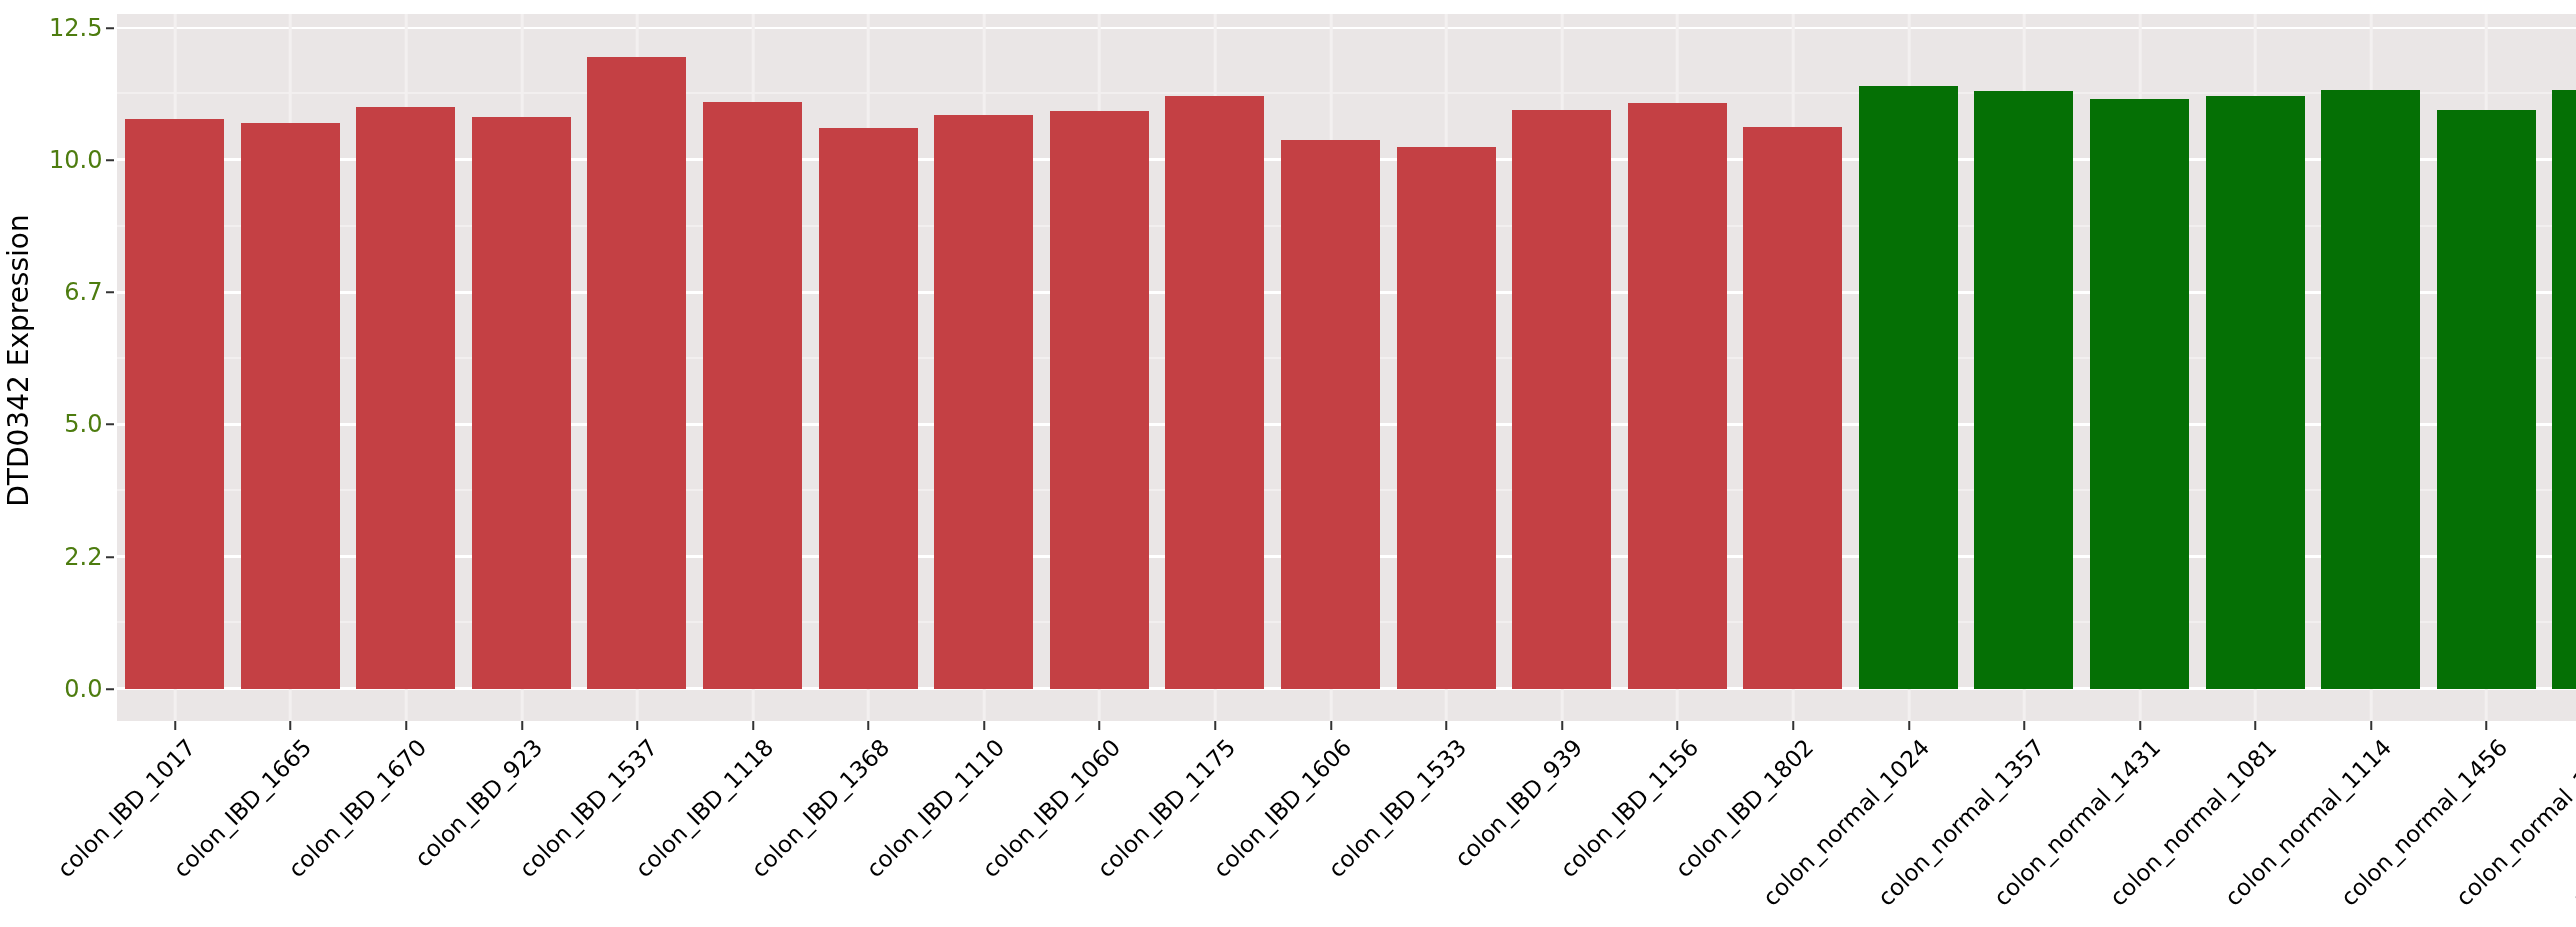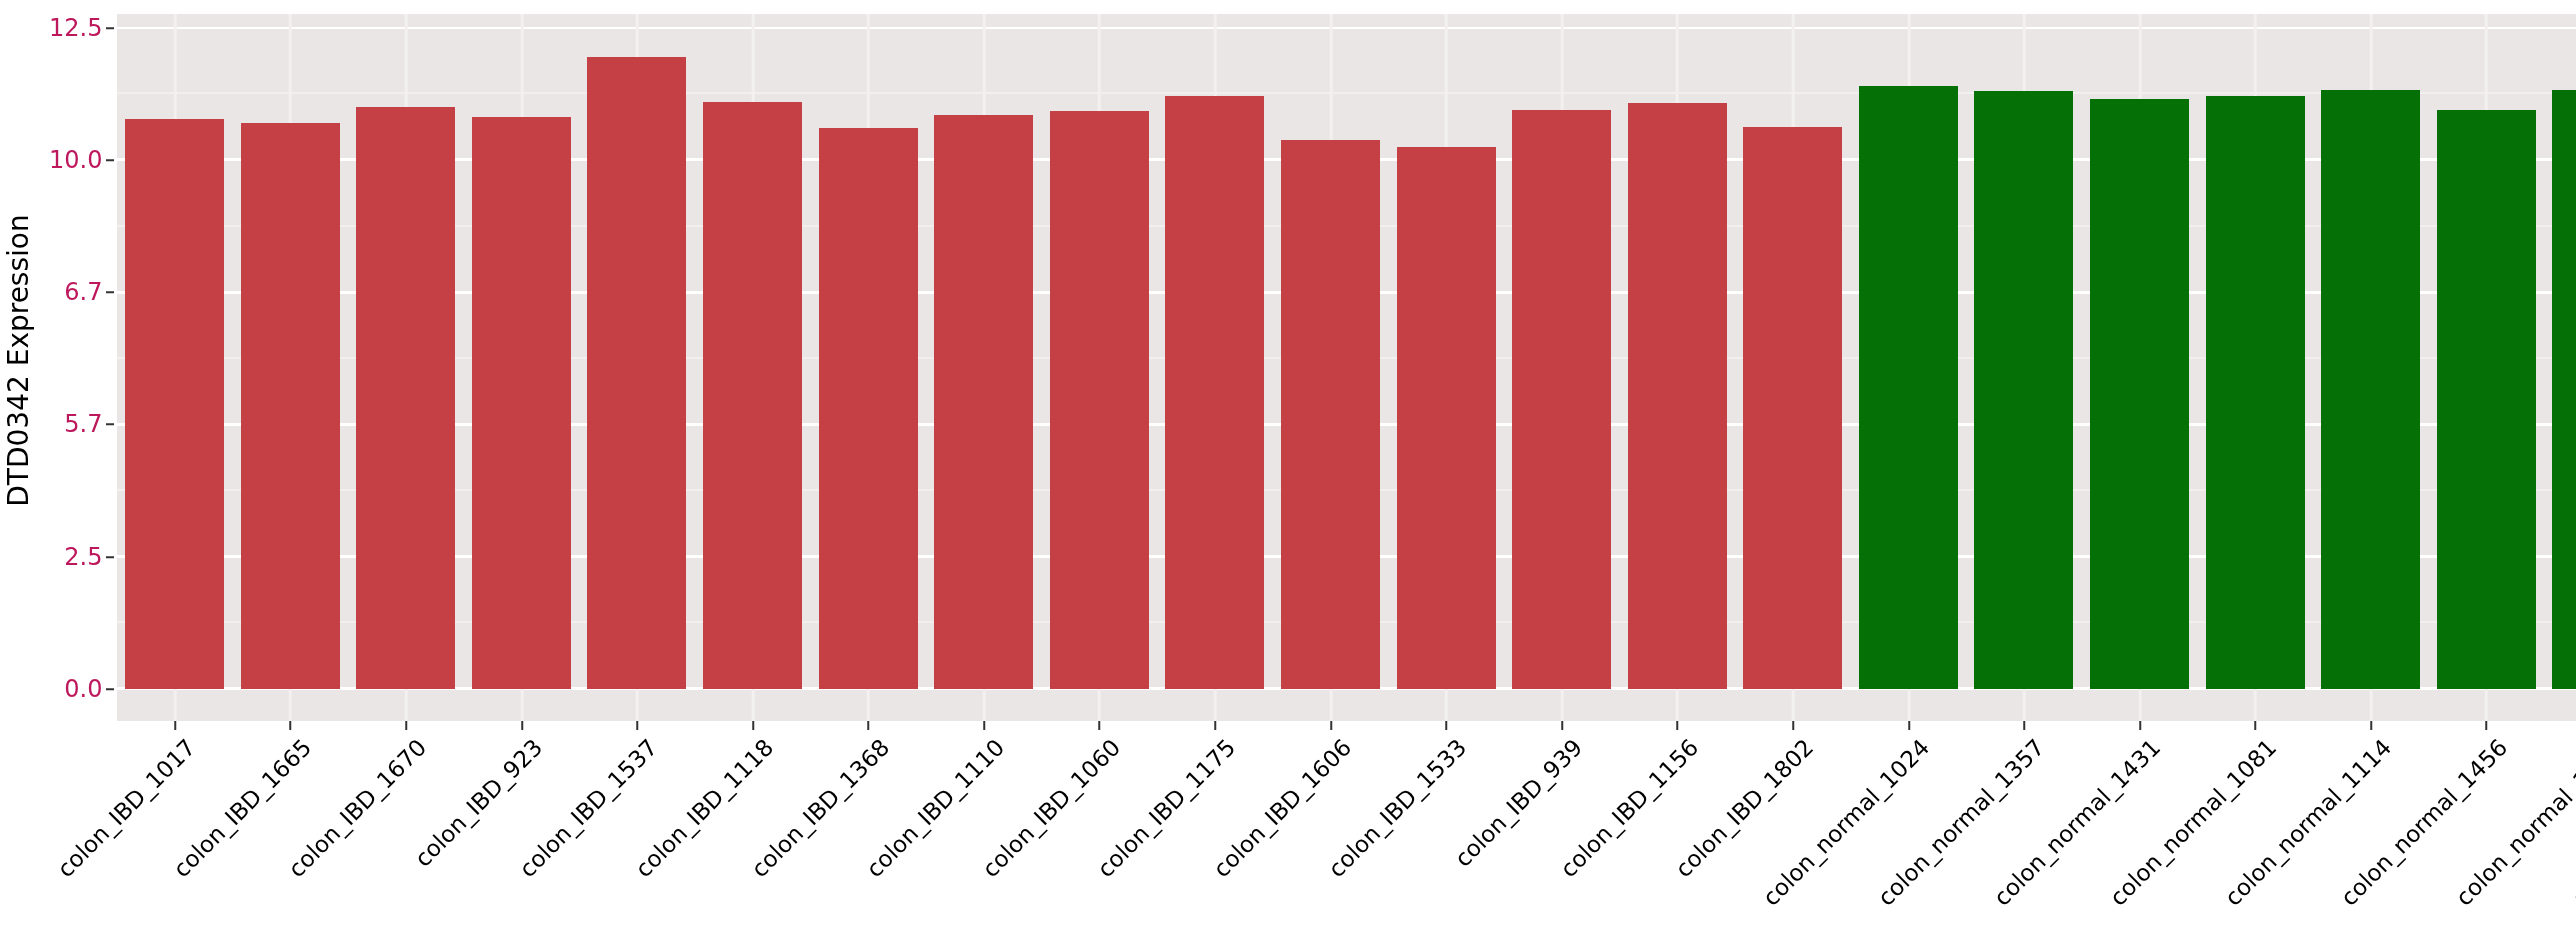--- a/index.html
+++ b/index.html
@@ -48,21 +48,21 @@
     left: 0px;
     top: 0px;
     width: 118px;
     height: 721px;
   }
   .ytick-label {
     position: absolute;
     right: 15.5px;
     transform: translateY(-50%);
     font-size: 24px;
-    color: #be185d;
+    color: #4d7c0f;
     text-align: right;
     white-space: nowrap;
     font-family: "DejaVu Sans", "Liberation Sans", sans-serif;
   }
   .ytick-mark {
     position: absolute;
     right: 4.1px;
     width: 8.2px;
     height: 1.5px;
     background: #333333;
@@ -152,23 +152,23 @@
 
 <div id="figure">
 
   <div id="ylabel-wrap">
     <div id="ylabel">DTD0342 Expression</div>
   </div>
 
   <div id="ytick-layer">
       <div class="ytick-label" style="top: 689px;">0.0</div>
       <div class="ytick-mark" style="top: 689px;"></div>
-      <div class="ytick-label" style="top: 557px;">2.5</div>
+      <div class="ytick-label" style="top: 557px;">2.2</div>
       <div class="ytick-mark" style="top: 557px;"></div>
-      <div class="ytick-label" style="top: 424px;">5.7</div>
+      <div class="ytick-label" style="top: 424px;">5.0</div>
       <div class="ytick-mark" style="top: 424px;"></div>
       <div class="ytick-label" style="top: 292px;">6.7</div>
       <div class="ytick-mark" style="top: 292px;"></div>
       <div class="ytick-label" style="top: 160px;">10.0</div>
       <div class="ytick-mark" style="top: 160px;"></div>
       <div class="ytick-label" style="top: 28px;">12.5</div>
       <div class="ytick-mark" style="top: 28px;"></div>
     </div>
 
   <div id="plot">

